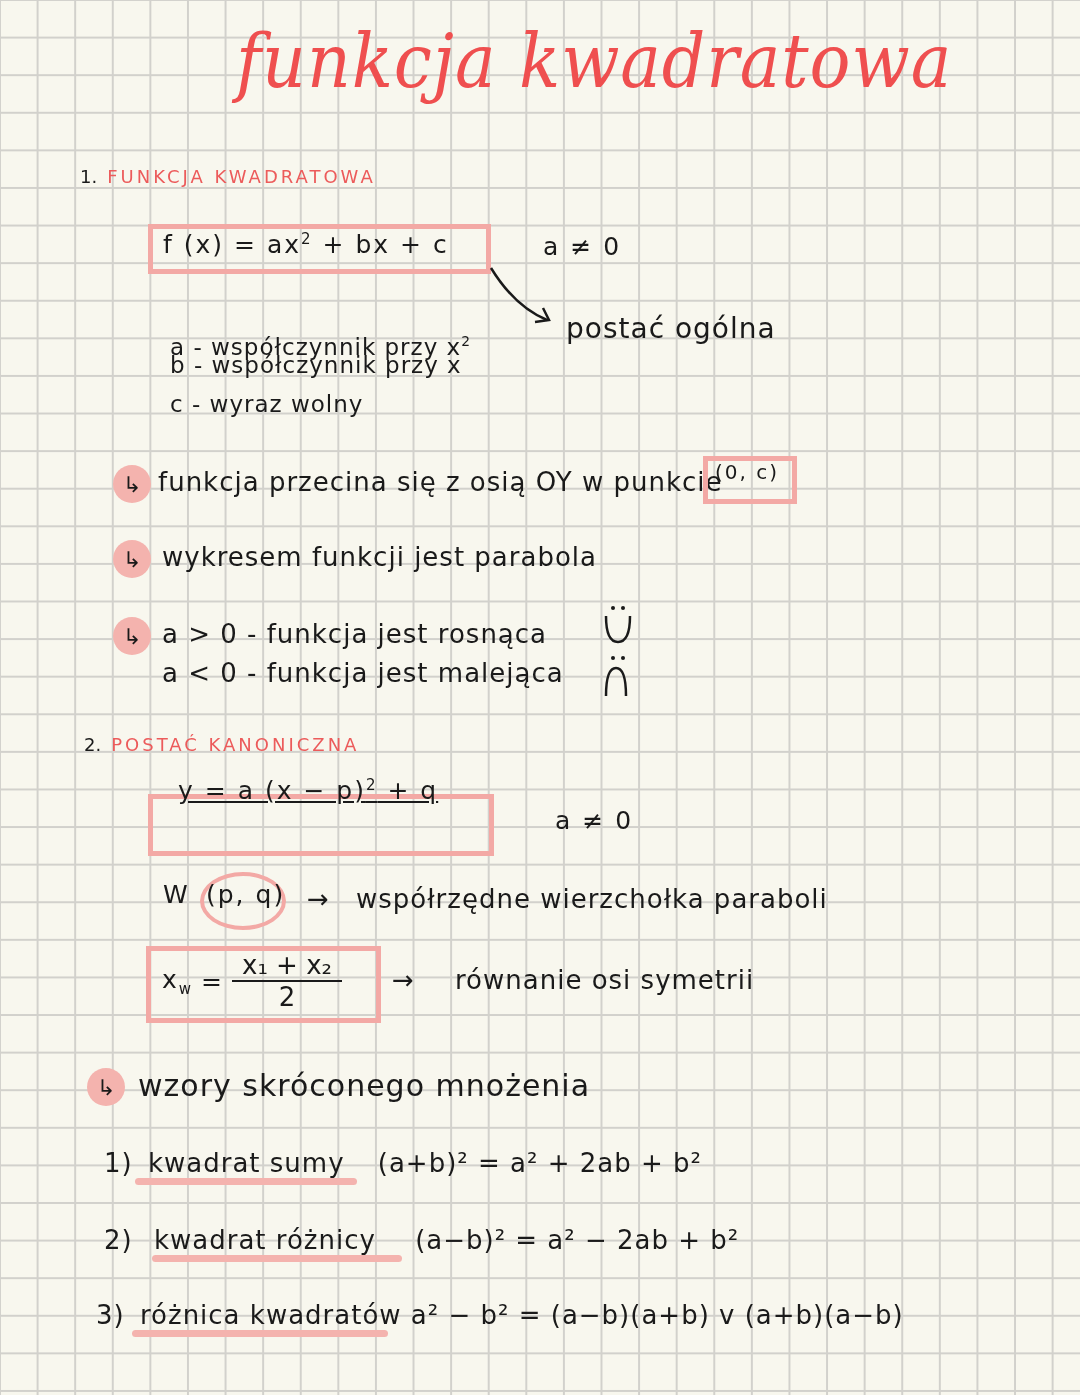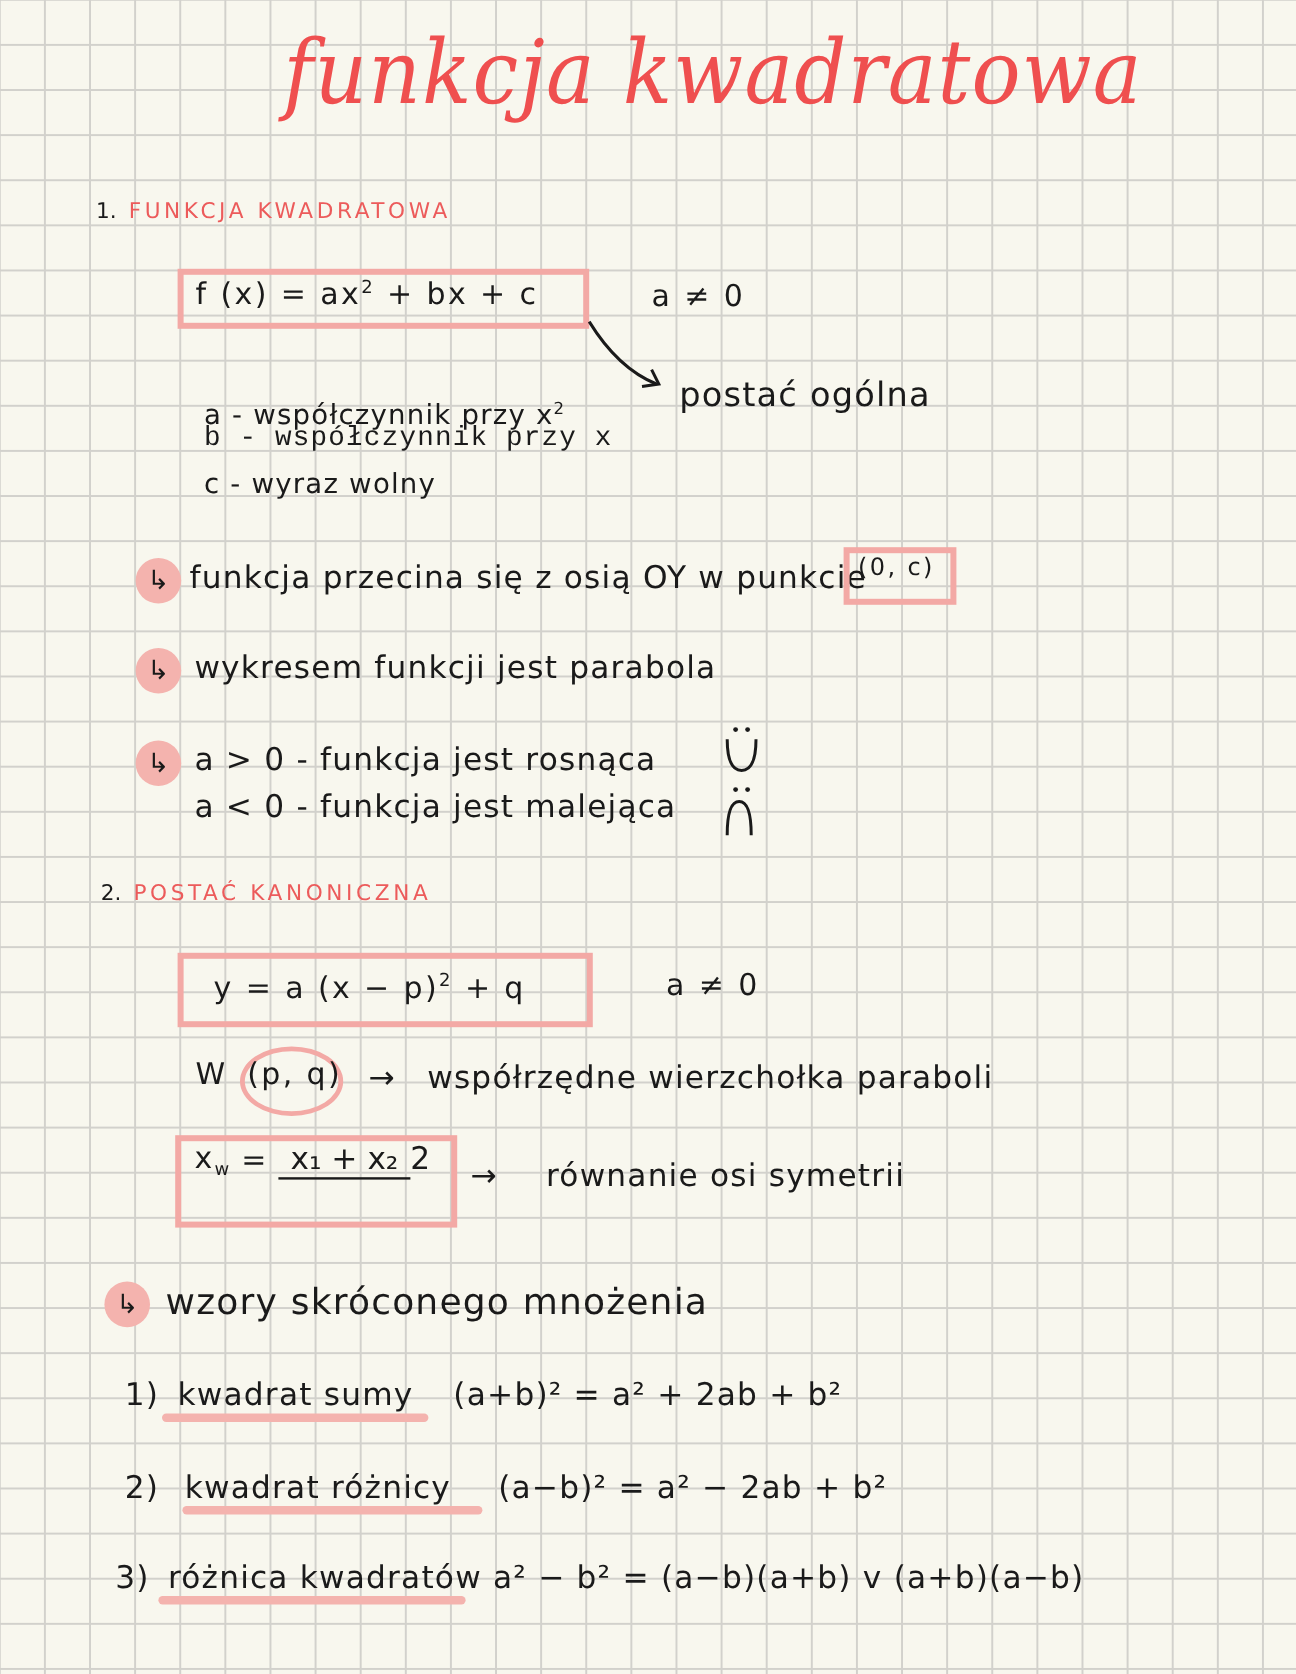--- a/index.html
+++ b/index.html
@@ -36,21 +36,21 @@
     font-size:22px; color:#1a1a1a;
   }
   .underline {
     position:absolute; height:7px; background:#f4b3ae; border-radius:4px;
   }
   .circle {
     position:absolute; border:4px solid #f3a9a5; border-radius:50%; box-sizing:border-box;
   }
   sup { font-size:60%; }
   sub { font-size:60%; }
-  .frac { display:inline-flex; flex-direction:row; vertical-align:middle; }
+  .frac { display:inline-flex; flex-direction:column; align-items:center; vertical-align:middle; }
   .frac .num { border-bottom:2px solid #1a1a1a; padding:0 10px; font-size:26px; }
   .frac .den { font-size:26px; }
 </style>
 </head>
 <body>
 
 <div class="abs title">funkcja kwadratowa</div>
 
 <div class="abs sec-head" style="left:80px;top:166px;">
   <span class="sec-num">1.</span><span class="sec-label">FUNKCJA KWADRATOWA</span>
@@ -64,21 +64,21 @@
 
 <svg class="abs" style="left:485px;top:262px;" width="80" height="70">
   <path d="M6 6 Q30 45 62 58" stroke="#1a1a1a" stroke-width="2.5" fill="none"></path>
   <path d="M50 60 L64 58 L58 46" stroke="#1a1a1a" stroke-width="2.5" fill="none"></path>
 </svg>
 <div class="abs hand" style="left:566px;top:312px;font-size:28px;">postać ogólna</div>
 
 <div class="abs small" style="left:170px;top:313px;margin-top:20px;">
   <span>a - współczynnik przy x</span><sup>2</sup>
 </div>
-<div class="abs small" style="left:170px;top:352px;font-family:Liberation Mono, monospace;">b - współczynnik przy x</div>
+<div class="abs small" style="left:170px;top:352px;">b - współczynnik przy x</div>
 <div class="abs small" style="left:170px;top:391px;">c - wyraz wolny</div>
 
 <div class="bullet" style="left:113px;top:465px;">↳</div>
 <div class="abs hand" style="left:158px;top:467px;">funkcja przecina się z osią OY w punkcie</div>
 <div class="box" style="left:703px;top:456px;width:94px;height:48px;"></div>
 <div class="abs formula" style="left:715px;top:460px;font-size:20px;">(0, c)</div>
 
 <div class="bullet" style="left:113px;top:540px;">↳</div>
 <div class="abs hand" style="left:162px;top:542px;">wykresem funkcji jest parabola</div>
 
@@ -94,21 +94,21 @@
   <circle cx="13" cy="6" r="2" fill="#1a1a1a"></circle>
     <circle cx="23" cy="6" r="2" fill="#1a1a1a"></circle>
   <path d="M6 44 Q6 16 16 16 Q26 16 26 44" stroke="#1a1a1a" stroke-width="2.5" fill="none"></path>
 </svg>
 
 <div class="abs sec-head" style="left:84px;top:734px;">
   <span class="sec-num">2.</span><span class="sec-label">POSTAĆ KANONICZNA</span>
 </div>
 
 <div class="box" style="left:148px;top:794px;width:346px;height:62px;"></div>
-<div class="abs formula" style="left:178px;top:808px;">
+<div class="abs formula" style="left:178px;top:776px;text-decoration:underline;">
   <span>y = a (x − p)</span><sup>2</sup><span> + q</span>
 </div>
 <div class="abs formula" style="left:555px;top:806px;">a ≠ 0</div>
 
 <div class="abs formula" style="left:163px;top:880px;">W</div>
 <div class="circle" style="left:200px;top:872px;width:86px;height:58px;"></div>
 <div class="abs formula" style="left:206px;top:880px;">(p, q)</div>
 <div class="abs hand" style="left:307px;top:884px;">→</div>
 <div class="abs hand" style="left:356px;top:884px;">współrzędne wierzchołka paraboli</div>
 

